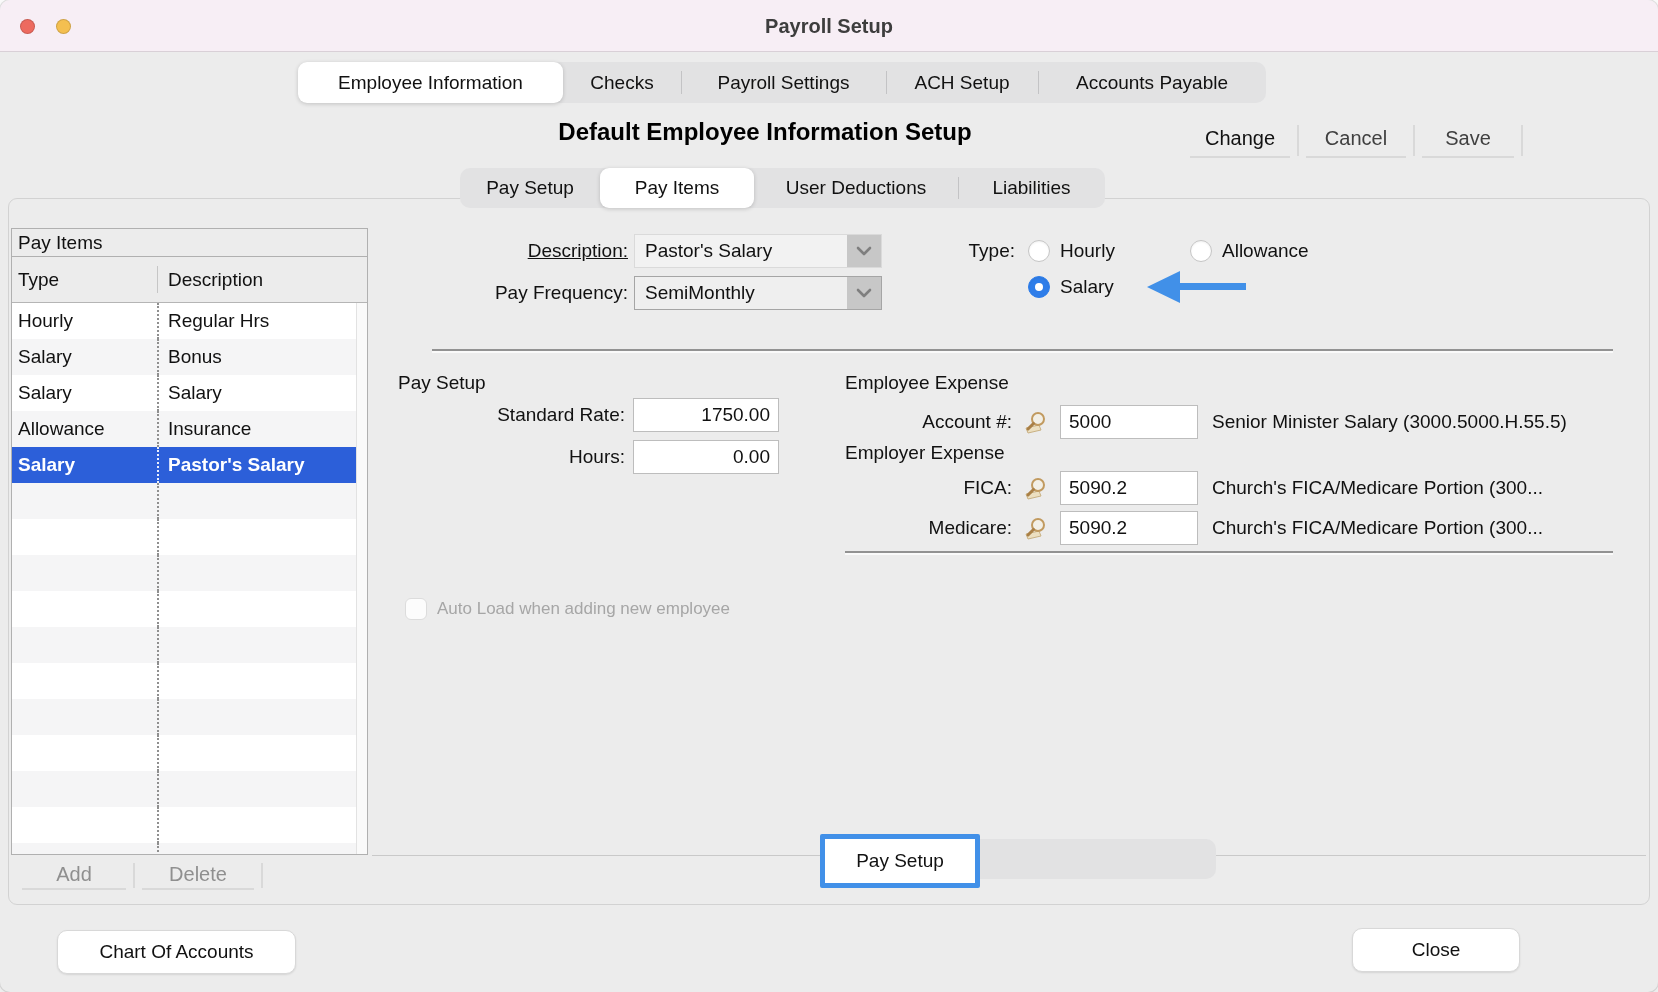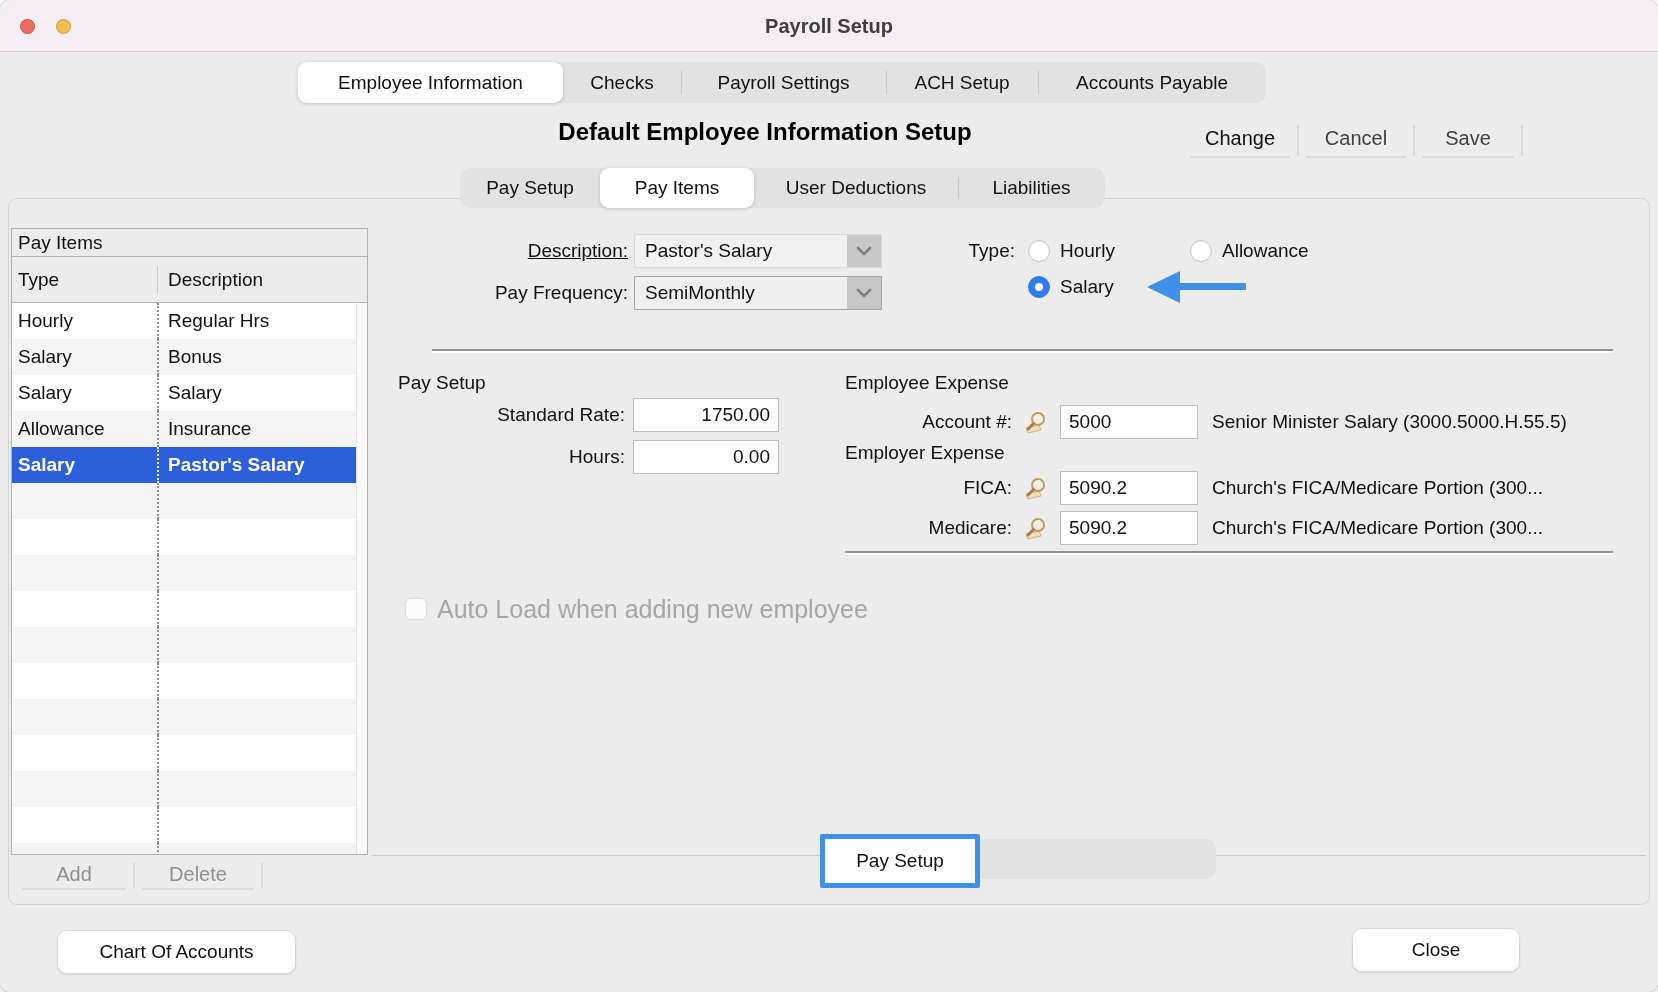--- a/index.html
+++ b/index.html
@@ -133,21 +133,21 @@
   .radio.on::after {
     content:''; position:absolute; left:50%; top:50%; width:8px; height:8px;
     margin:-4px 0 0 -4px; border-radius:50%; background:#fff;
   }
   .rlabel { position:absolute; font-size:19px; line-height:34px; white-space:nowrap; }
   .hdiv { position:absolute; height:2px; background:#929292; box-shadow:0 2px 0 rgba(255,255,255,.75); }
   .checkbox {
     position:absolute; width:22px; height:22px; border-radius:6px;
     background:#fcfcfc; border:1.5px solid #dcdcdc;
   }
-  .dimlabel { position:absolute; font-size:25px; color:#a6a6a6; line-height:34px; white-space:nowrap; }
+  .dimlabel { position:absolute; font-size:17px; color:#a6a6a6; line-height:34px; white-space:nowrap; }
   .desc-text { position:absolute; font-size:19px; line-height:34px; white-space:nowrap; overflow:hidden; }
 
   
   .arrow-line { position:absolute; left:1180px; top:283px; width:66px; height:7px; background:var(--accent,#4190e8); }
   .arrow-head {
     position:absolute; left:1147px; top:271px; width:0; height:0;
     border-top:16px solid transparent; border-bottom:16px solid transparent;
     border-right:33px solid var(--accent,#4190e8);
   }
   .bottom-line { position:absolute; left:372px; top:855px; width:1274px; height:1px; background:#c9c9c9; }

